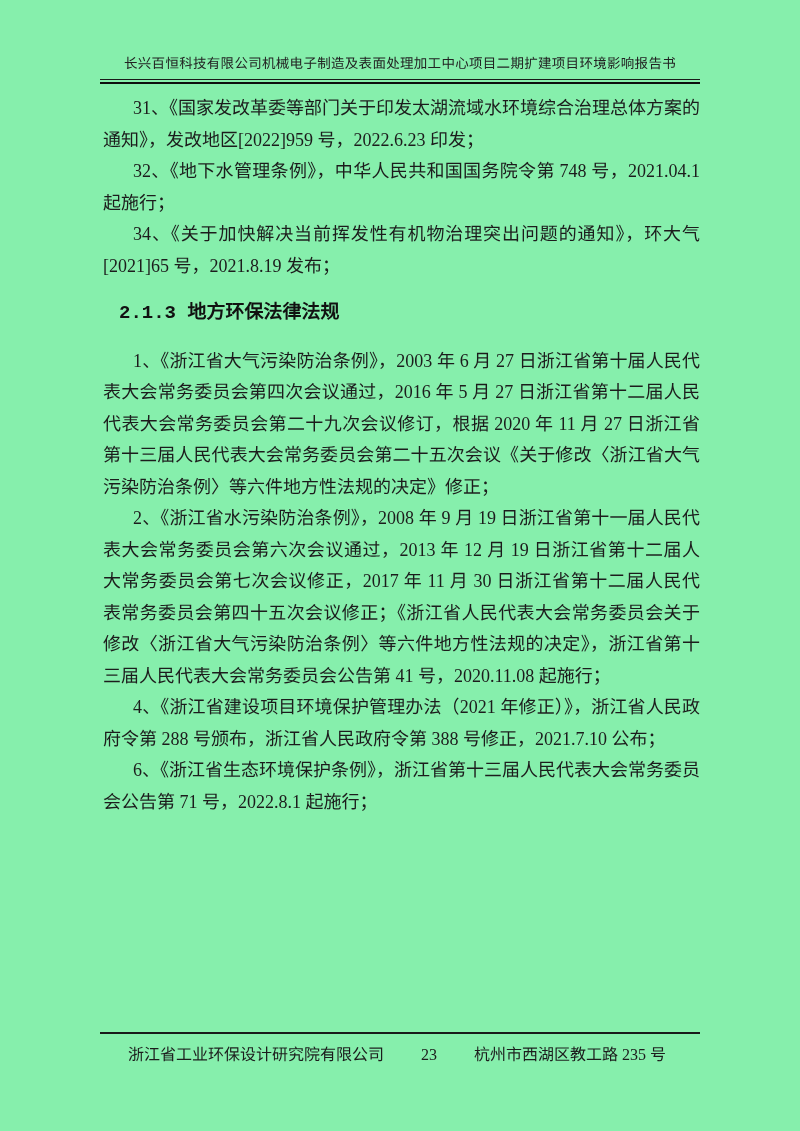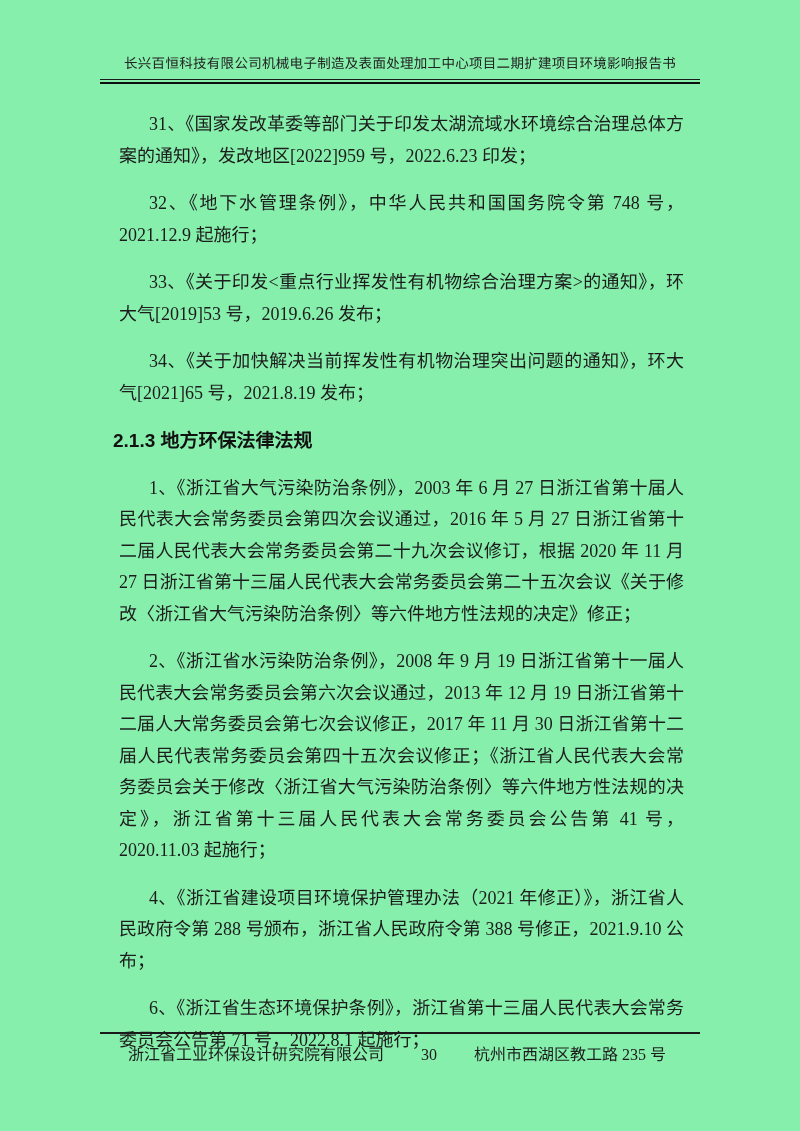--- a/index.html
+++ b/index.html
@@ -42,32 +42,32 @@
   .main {
     position: absolute;
     top: 93px;
     left: 103px;
     width: 597px;
     font-size: 18px;
     line-height: 31.5px;
     text-align: justify;
   }
   .main p {
-    margin: 16px;
+    margin: 0;
     text-indent: 30px;
     word-break: break-word;
   }
   .section-heading {
-    margin: 10px;
+    margin: 16px;
     font-size: 19px;
     font-weight: bold;
     line-height: 31.5px;
     text-indent: 0;
     color: #111111;
-    font-family: Liberation Sans, sans-serif;
+    font-family: Liberation Mono, monospace;
   }
 
   
   .footer {
     position: absolute;
     top: 1032px;
     left: 100px;
     width: 600px;
   }
   .footer-rule {
@@ -91,34 +91,33 @@
 
 <div class="page">
 
   <div class="header">
     <div class="header-title">长兴百恒科技有限公司机械电子制造及表面处理加工中心项目二期扩建项目环境影响报告书</div>
     <div class="header-rule"></div>
   </div>
 
   <div class="main">
     <p>31、《国家发改革委等部门关于印发太湖流域水环境综合治理总体方案的通知》，发改地区[2022]959 号，2022.6.23 印发；</p>
-    <p>32、《地下水管理条例》，中华人民共和国国务院令第 748 号，2021.12.9 起施行；</p>
-    <p>33、《关于印发&lt;重点行业挥发性有机物综合治理方案&gt;的通知》，环大气[2019]53 号，2019.6.26 发布；</p>
+    <p>32、《地下水管理条例》，中华人民共和国国务院令第 748 号，2021.04.1 起施行；</p>
     <p>34、《关于加快解决当前挥发性有机物治理突出问题的通知》，环大气[2021]65 号，2021.8.19 发布；</p>
 
     <h3 class="section-heading">2.1.3 地方环保法律法规</h3>
 
     <p>1、《浙江省大气污染防治条例》，2003 年 6 月 27 日浙江省第十届人民代表大会常务委员会第四次会议通过，2016 年 5 月 27 日浙江省第十二届人民代表大会常务委员会第二十九次会议修订，根据 2020 年 11 月 27 日浙江省第十三届人民代表大会常务委员会第二十五次会议《关于修改〈浙江省大气污染防治条例〉等六件地方性法规的决定》修正；</p>
-    <p>2、《浙江省水污染防治条例》，2008 年 9 月 19 日浙江省第十一届人民代表大会常务委员会第六次会议通过，2013 年 12 月 19 日浙江省第十二届人大常务委员会第七次会议修正，2017 年 11 月 30 日浙江省第十二届人民代表常务委员会第四十五次会议修正；《浙江省人民代表大会常务委员会关于修改〈浙江省大气污染防治条例〉等六件地方性法规的决定》，浙江省第十三届人民代表大会常务委员会公告第 41 号，2020.11.03 起施行；</p>
-    <p>4、《浙江省建设项目环境保护管理办法（2021 年修正）》，浙江省人民政府令第 288 号颁布，浙江省人民政府令第 388 号修正，2021.9.10 公布；</p>
+    <p>2、《浙江省水污染防治条例》，2008 年 9 月 19 日浙江省第十一届人民代表大会常务委员会第六次会议通过，2013 年 12 月 19 日浙江省第十二届人大常务委员会第七次会议修正，2017 年 11 月 30 日浙江省第十二届人民代表常务委员会第四十五次会议修正；《浙江省人民代表大会常务委员会关于修改〈浙江省大气污染防治条例〉等六件地方性法规的决定》，浙江省第十三届人民代表大会常务委员会公告第 41 号，2020.11.08 起施行；</p>
+    <p>4、《浙江省建设项目环境保护管理办法（2021 年修正）》，浙江省人民政府令第 288 号颁布，浙江省人民政府令第 388 号修正，2021.7.10 公布；</p>
     <p>6、《浙江省生态环境保护条例》，浙江省第十三届人民代表大会常务委员会公告第 71 号，2022.8.1 起施行；</p>
   </div>
 
   <div class="footer">
     <div class="footer-rule"></div>
     <div class="footer-row">
       <span>浙江省工业环保设计研究院有限公司</span>
-      <span>30</span>
+      <span>23</span>
       <span>杭州市西湖区教工路 235 号</span>
     </div>
   </div>
 
 </div>
 
 </body></html>

